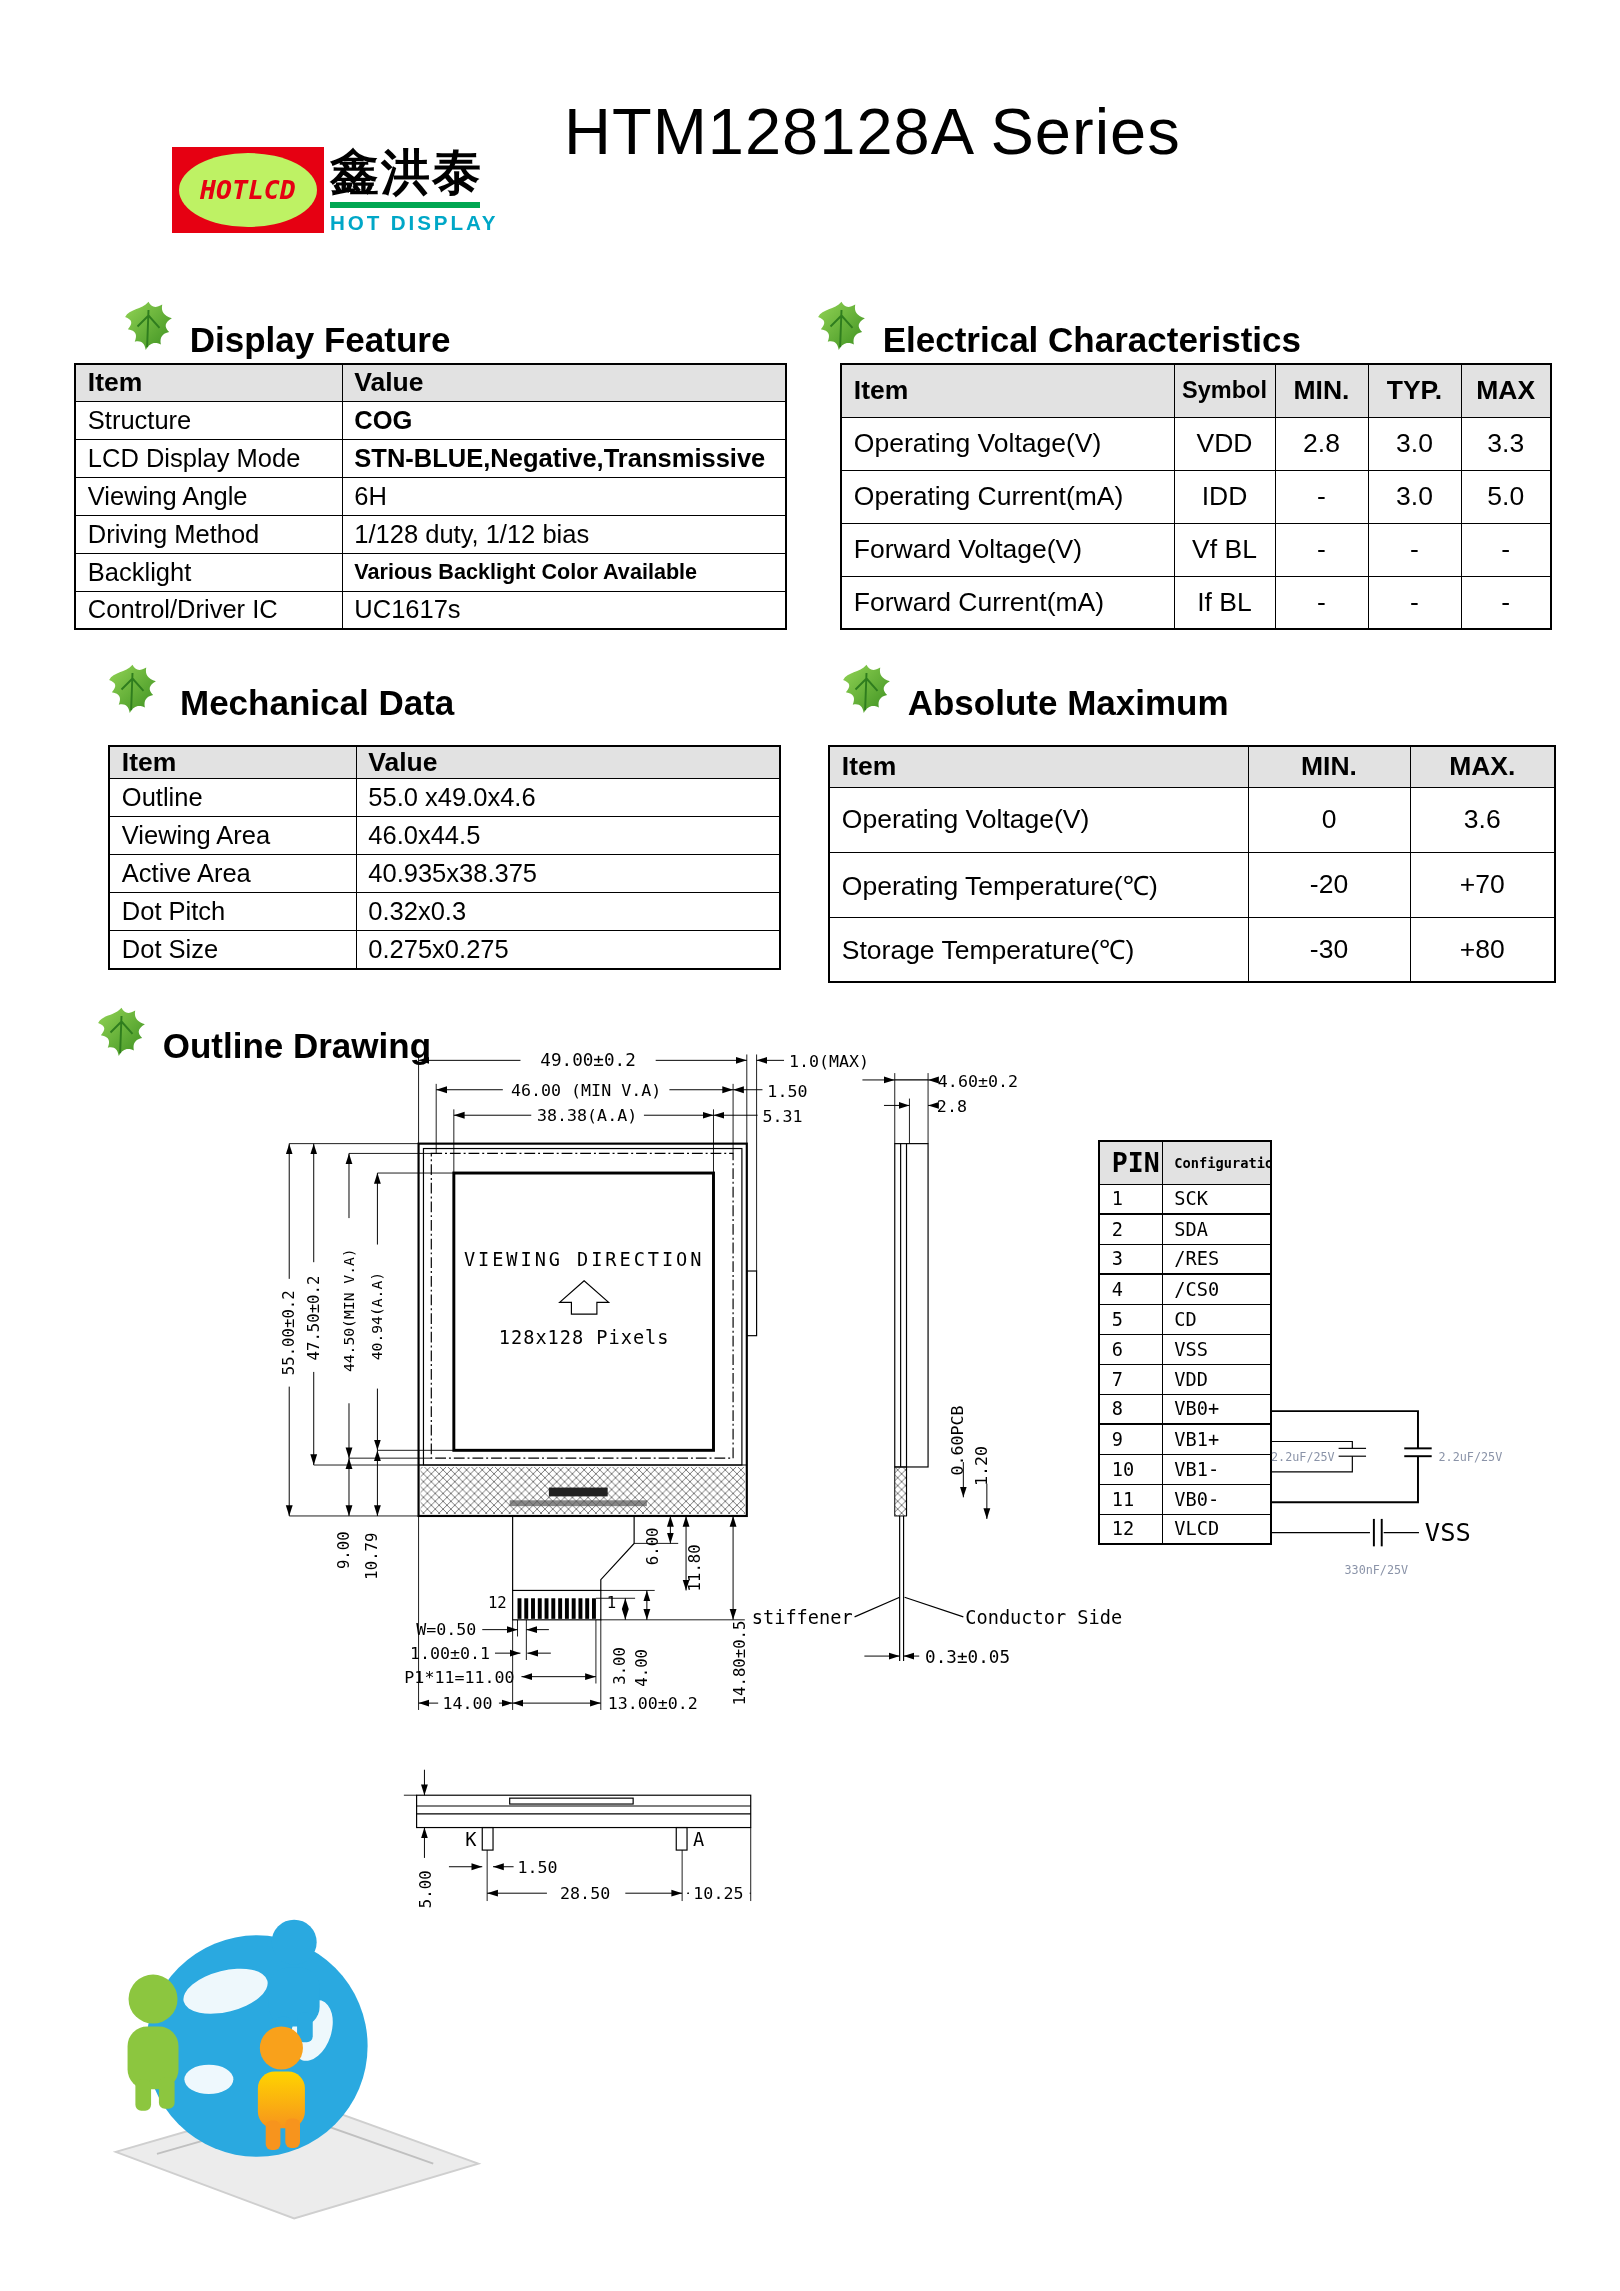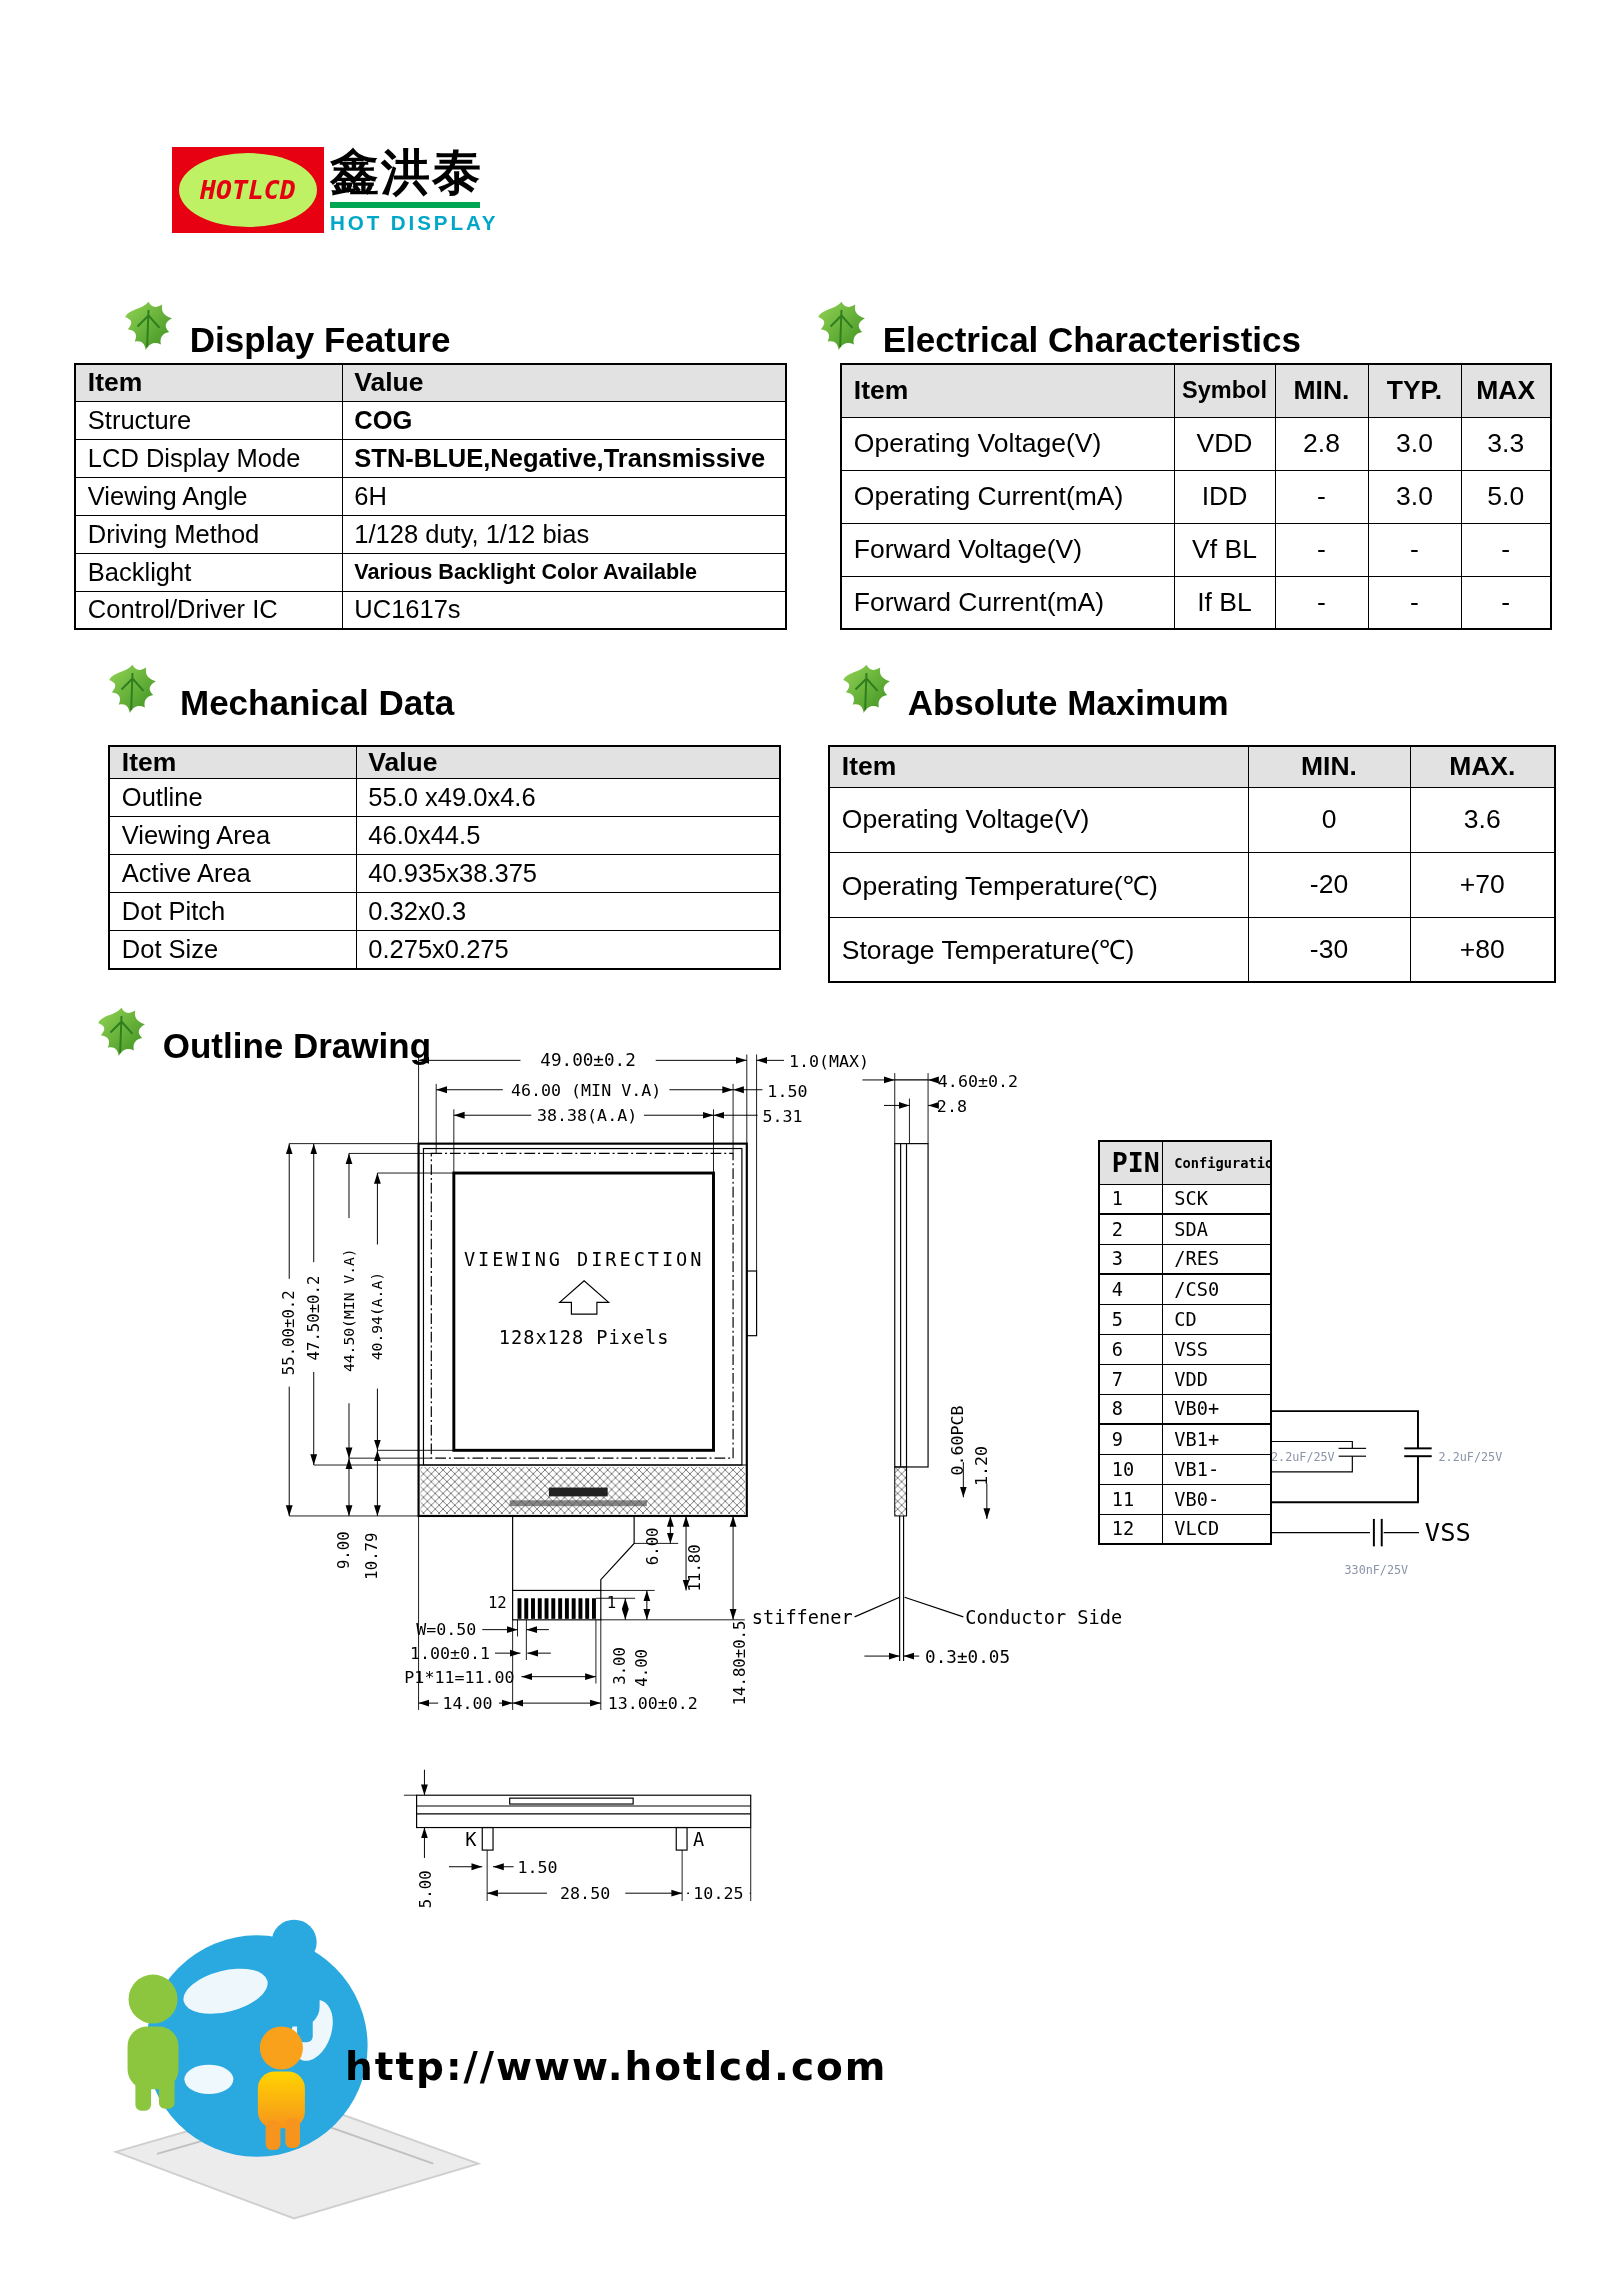--- a/index.html
+++ b/index.html
@@ -83,20 +83,21 @@
 <div class="page">
 
   <div class="logo-mark">
     <div class="logo-ellipse">
       <span class="logo-word">HOTLCD</span>
     </div>
   </div>
   <div class="logo-cn">鑫洪泰</div>
   <div class="logo-bar"></div>
   <div class="logo-sub">HOT DISPLAY</div>
+  <div class="page-title">HTM128128A Series</div>
 
   <svg width="0" height="0" style="position:absolute" aria-hidden="true">
     <defs>
       <linearGradient id="lg" x1="0" y1="0" x2="1" y2="1">
         <stop offset="0" stop-color="#93d455"></stop>
           <stop offset="1" stop-color="#3c9020"></stop>
       </linearGradient>
       <symbol id="leaf" viewBox="0 0 40 40">
         <path d="M20 2 C15 8 6 7 3 13 C8 15 9 17 5 22 C11 23 12 26 10 31 C15 30 17 32 18 37 C21 32 24 31 29 33 C28 28 30 25 35 24 C31 20 32 17 37 14 C31 12 29 9 30 4 C25 7 22 6 20 2 Z" fill="url(#lg)"></path>
         <path d="M20 8 L19 35 M20 12 L12 20 M20 12 L28 21" stroke="#2f7d1e" stroke-width="1.4" fill="none"></path>
@@ -588,15 +589,14 @@
       </g>
       <g>
         <circle cx="287" cy="2090" r="22" fill="#f9a11b"></circle>
         <rect x="263" y="2114" width="48" height="58" rx="17" fill="url(#og)"></rect>
         <rect x="271" y="2164" width="15" height="30" rx="6" fill="#f7941d"></rect>
         <rect x="291" y="2162" width="15" height="30" rx="6" fill="#f7941d"></rect>
       </g>
     </g>
   </svg>
 
-  <div class="footer-url">http://www.hotlcd.com</div>
 </div>
 
 
 </body></html>

